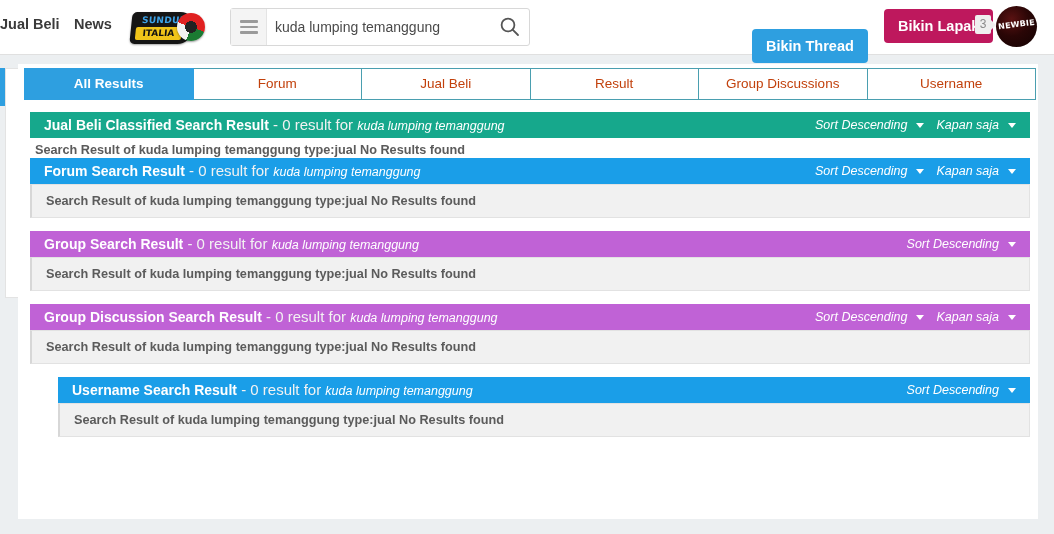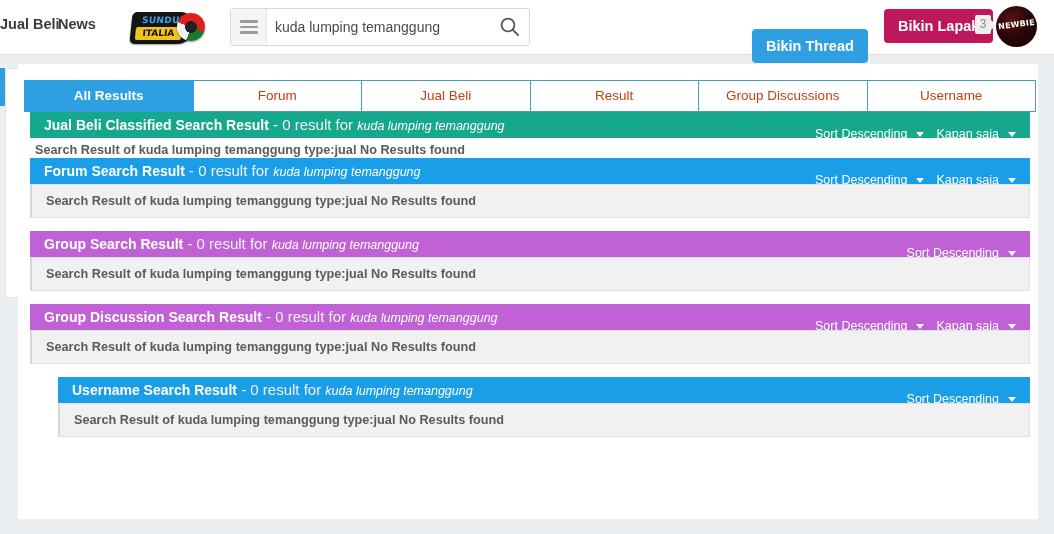--- a/index.html
+++ b/index.html
@@ -17,21 +17,21 @@
     background: #ffffff;
     border-bottom: 1px solid #e0e0e0;
   }
   .nav-link {
     position: absolute; top: 16px;
     font-size: 14.5px; font-weight: bold;
     color: #3a3a3a; cursor: pointer;
     white-space: nowrap;
   }
   .nav-jualbeli { left: 0px; }
-  .nav-news { left: 58px; }
+  .nav-news { left: 74px; }
 
   .logo {
     position: absolute; left: 129px; top: 4px;
     width: 80px; height: 46px; cursor: pointer;
   }
   .logo-badge {
     position: absolute; left: 2px; top: 8px;
     width: 62px; height: 32px;
     background: #151515;
     border-radius: 5px 14px 14px 5px;
@@ -145,21 +145,21 @@
     background: #2e9fe0;
   }
   .content {
     position: absolute; left: 18px; top: 64px;
     width: 1020px; height: 455px;
     background: #ffffff;
   }
 
   
   .tabs {
-    position: absolute; left: 6px; top: 16px;
+    position: absolute; left: 6px; top: 4px;
     width: 1012px; height: 17px;
     display: flex;
   }
   .tab {
     flex: 1; height: 32px;
     border: 1px solid #4a9fb0;
     border-left: none;
     background: #ffffff;
     color: #c2410c;
     font-size: 13.5px;
@@ -184,22 +184,22 @@
     font-size: 14px; font-weight: bold; color: #ffffff;
     line-height: 26px;
   }
   .sec-bar .meta {
     font-size: 15px; color: #f2f2f2; line-height: 26px; text-align: right;
   }
   .sec-bar .term {
     font-size: 12.5px; color: #ffffff; font-style: italic; line-height: 26px;
   }
   .sec-ctrls {
-    position: absolute; right: 8px; top: 9px;
-    height: 26px; display: flex; align-items: center; gap: 0px;
+    position: absolute; right: 8px; top: 0;
+    height: 26px; display: flex; align-items: center; gap: 0px; font-style: italic;
   }
   .ctrl {
     display: flex; align-items: center;
     color: #ffffff; font-size: 12.5px;
     cursor: pointer; padding: 0 6px;
     white-space: nowrap;
   }
   .caret {
     display: inline-block; margin-left: 9px;
     border-left: 4px solid transparent;

